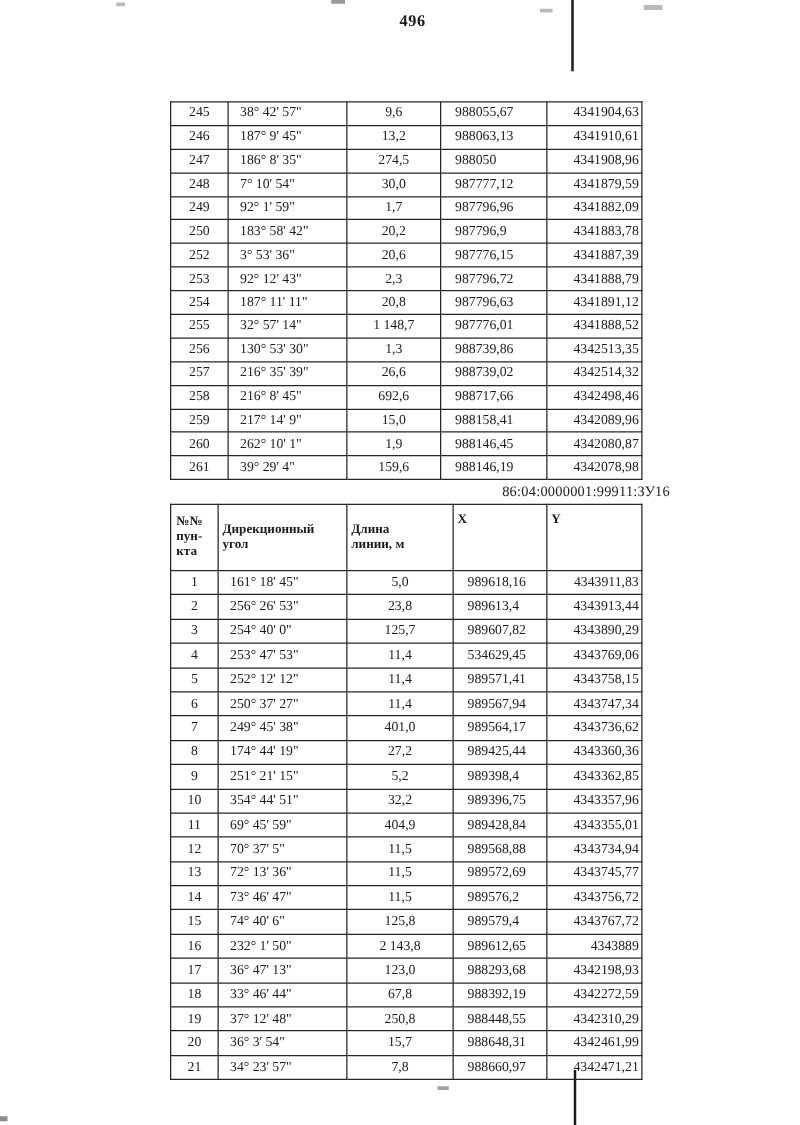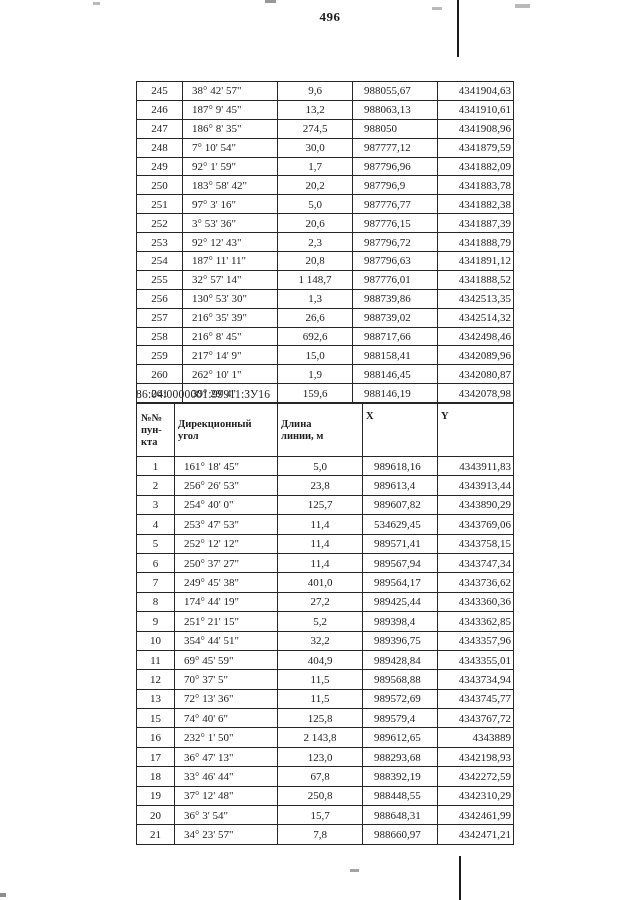--- a/index.html
+++ b/index.html
@@ -27,21 +27,21 @@
   }
   .t2 th.c-num{text-align:left;padding-left:4px;}
   .t2 th.c-xy{vertical-align:top;padding-top:6px;}
   
   td:nth-child(1){text-align:center;}
   td:nth-child(2){text-align:left;padding-left:9px;}
   td:nth-child(3){text-align:center;}
   td:nth-child(4){text-align:left;padding-left:11px;}
   td:nth-child(5){text-align:right;}
   .cadastral{
-    position:absolute;left:136px;top:388px;width:400px;text-align:left;
+    position:absolute;left:136px;top:388px;width:400px;text-align:right;
     font-size:11.5px;letter-spacing:.2px;
   }
   
   .artifact{position:absolute;background:#1b1b1b;}
   .a1{left:457px;top:0;width:2px;height:57px;}
   .a2{left:459px;top:856px;width:2px;height:44px;}
   .a3{left:265px;top:0;width:11px;height:3px;opacity:.45;}
   .a4{left:515px;top:4px;width:15px;height:4px;opacity:.3;}
   .a5{left:350px;top:869px;width:9px;height:3px;opacity:.4;}
   .a6{left:93px;top:2px;width:7px;height:3px;opacity:.3;}
@@ -96,27 +96,20 @@
         <td>1,7</td>
         <td>987796,96</td>
         <td>4341882,09</td>
       </tr>
       <tr>
         <td>250</td>
         <td>183° 58' 42"</td>
         <td>20,2</td>
         <td>987796,9</td>
         <td>4341883,78</td>
-      </tr>
-      <tr>
-        <td>251</td>
-        <td>97° 3' 16"</td>
-        <td>5,0</td>
-        <td>987776,77</td>
-        <td>4341882,38</td>
       </tr>
       <tr>
         <td>252</td>
         <td>3° 53' 36"</td>
         <td>20,6</td>
         <td>987776,15</td>
         <td>4341887,39</td>
       </tr>
       <tr>
         <td>253</td>
@@ -292,20 +285,27 @@
         <td>4343734,94</td>
       </tr>
       <tr>
         <td>13</td>
         <td>72° 13' 36"</td>
         <td>11,5</td>
         <td>989572,69</td>
         <td>4343745,77</td>
       </tr>
       <tr>
+        <td>14</td>
+        <td>73° 46' 47"</td>
+        <td>11,5</td>
+        <td>989576,2</td>
+        <td>4343756,72</td>
+      </tr>
+      <tr>
         <td>15</td>
         <td>74° 40' 6"</td>
         <td>125,8</td>
         <td>989579,4</td>
         <td>4343767,72</td>
       </tr>
       <tr>
         <td>16</td>
         <td>232° 1' 50"</td>
         <td>2 143,8</td>

